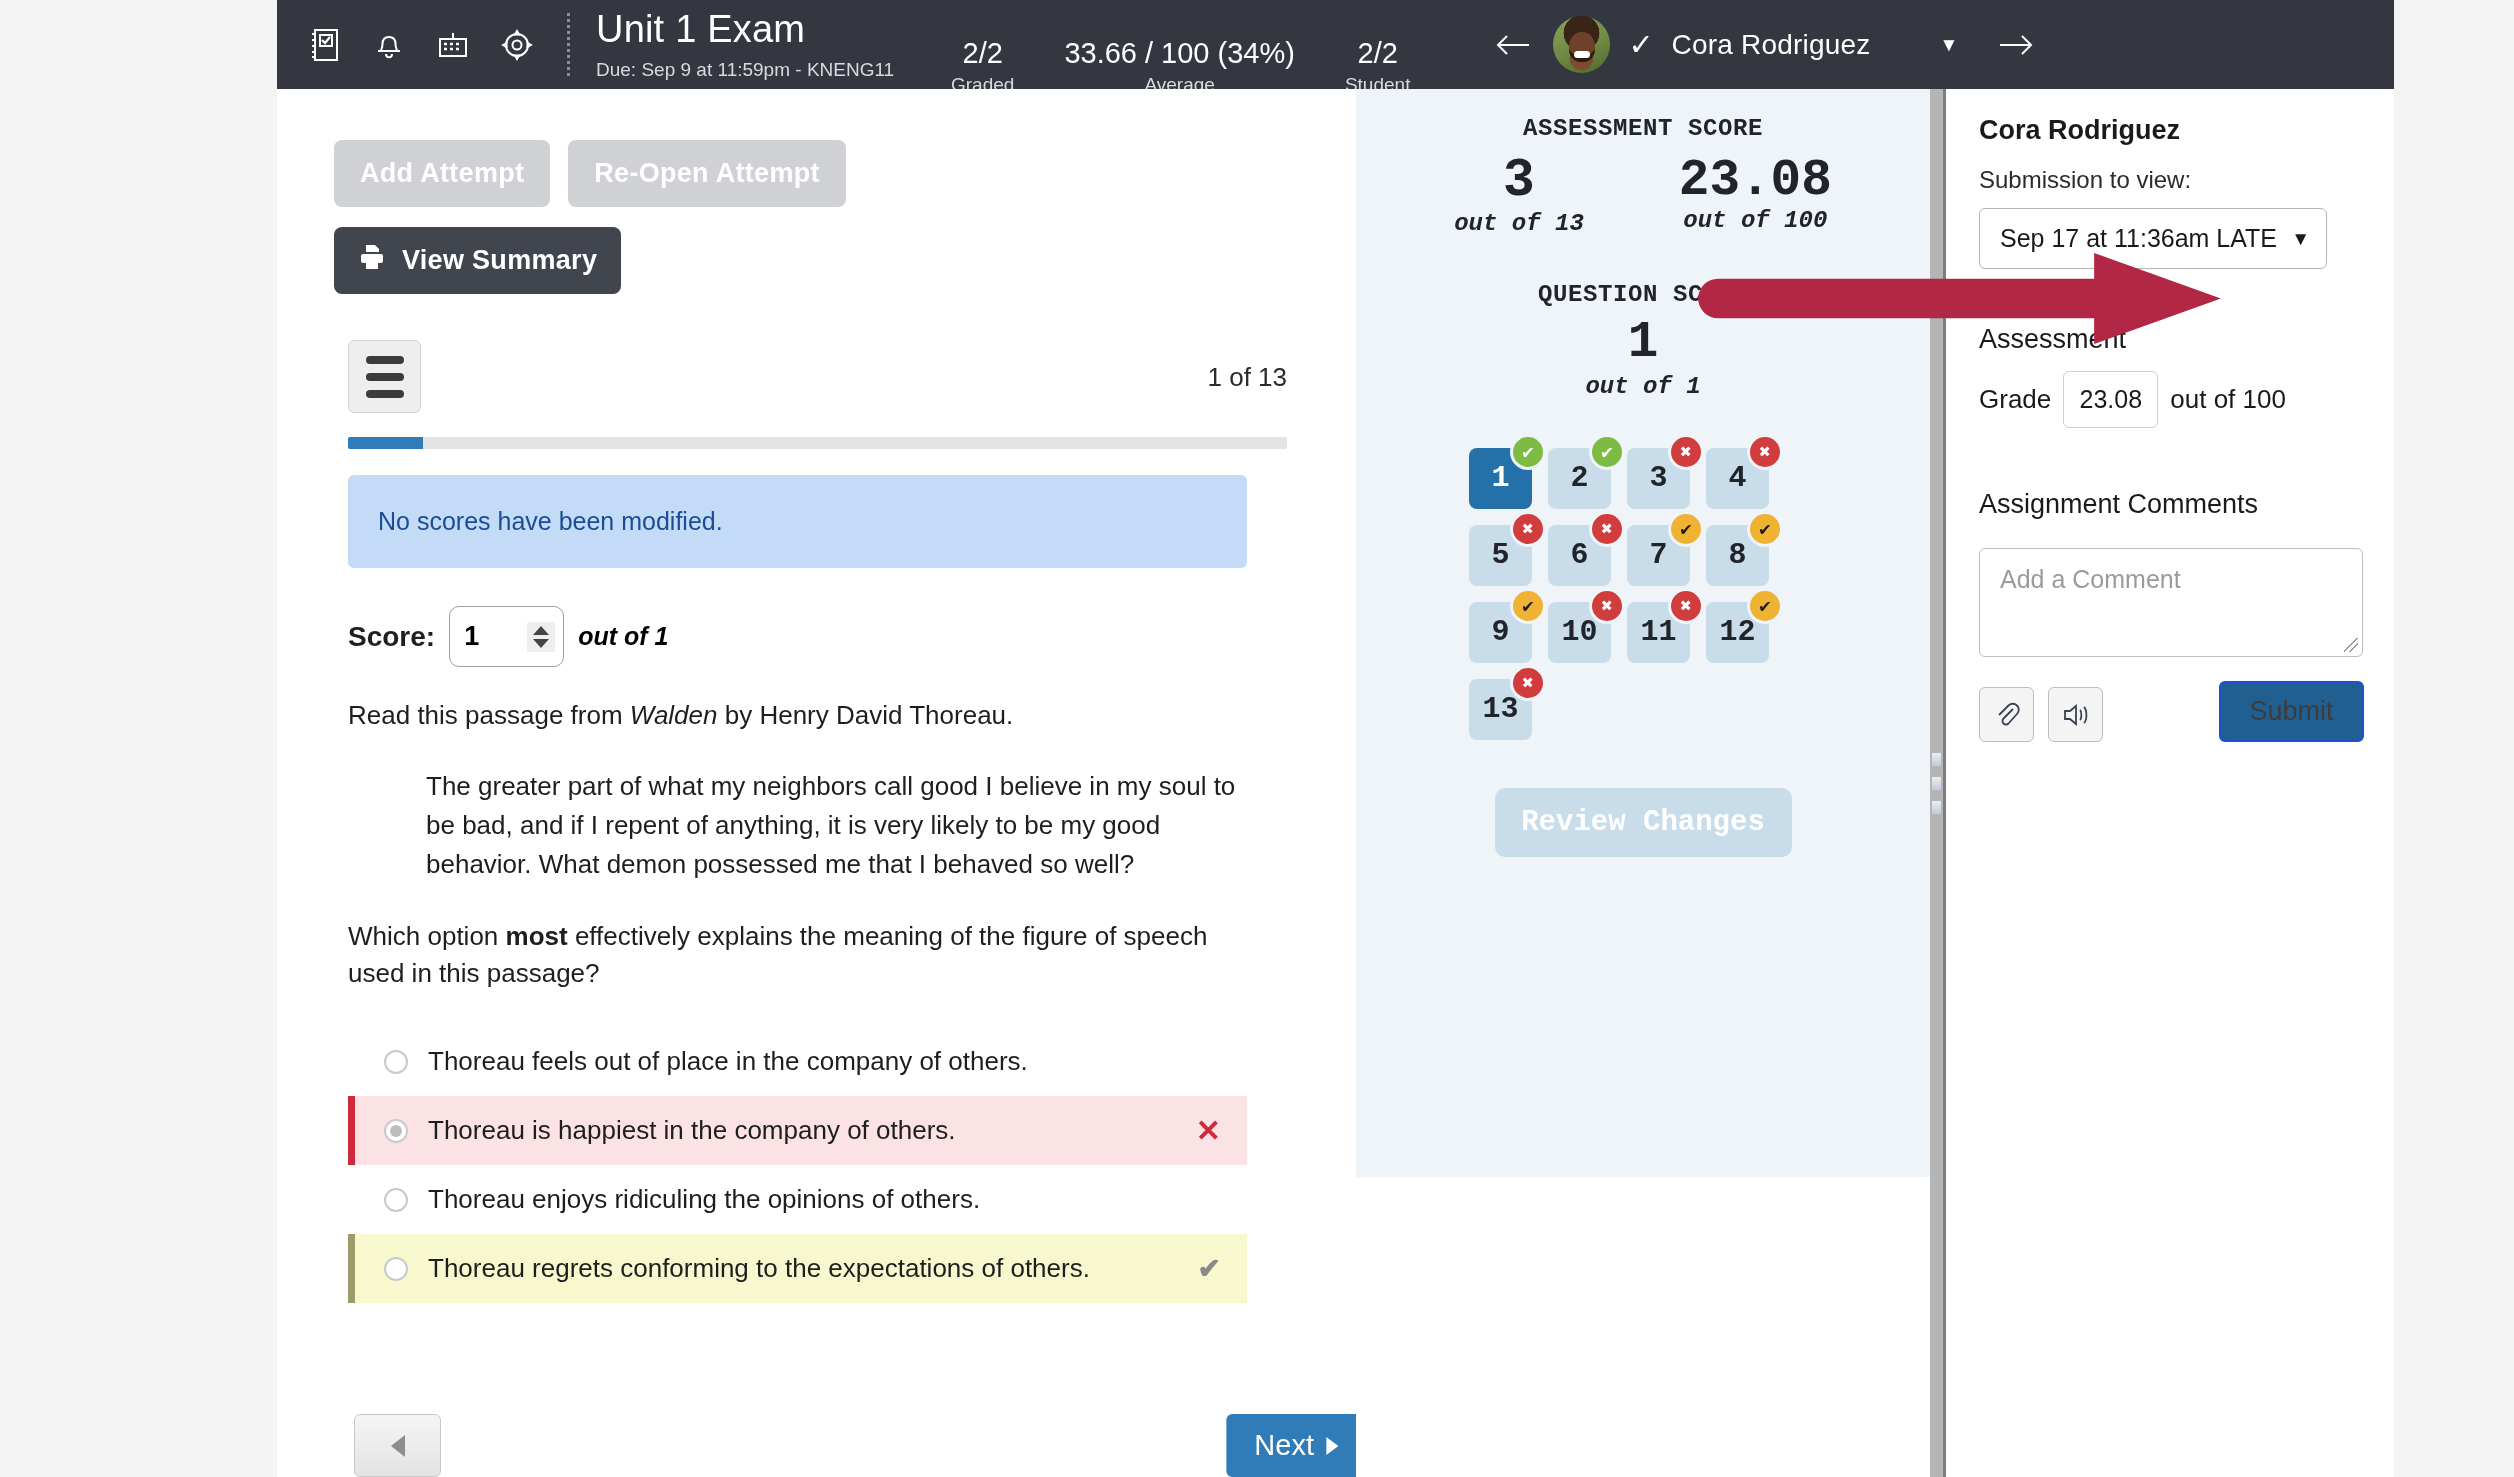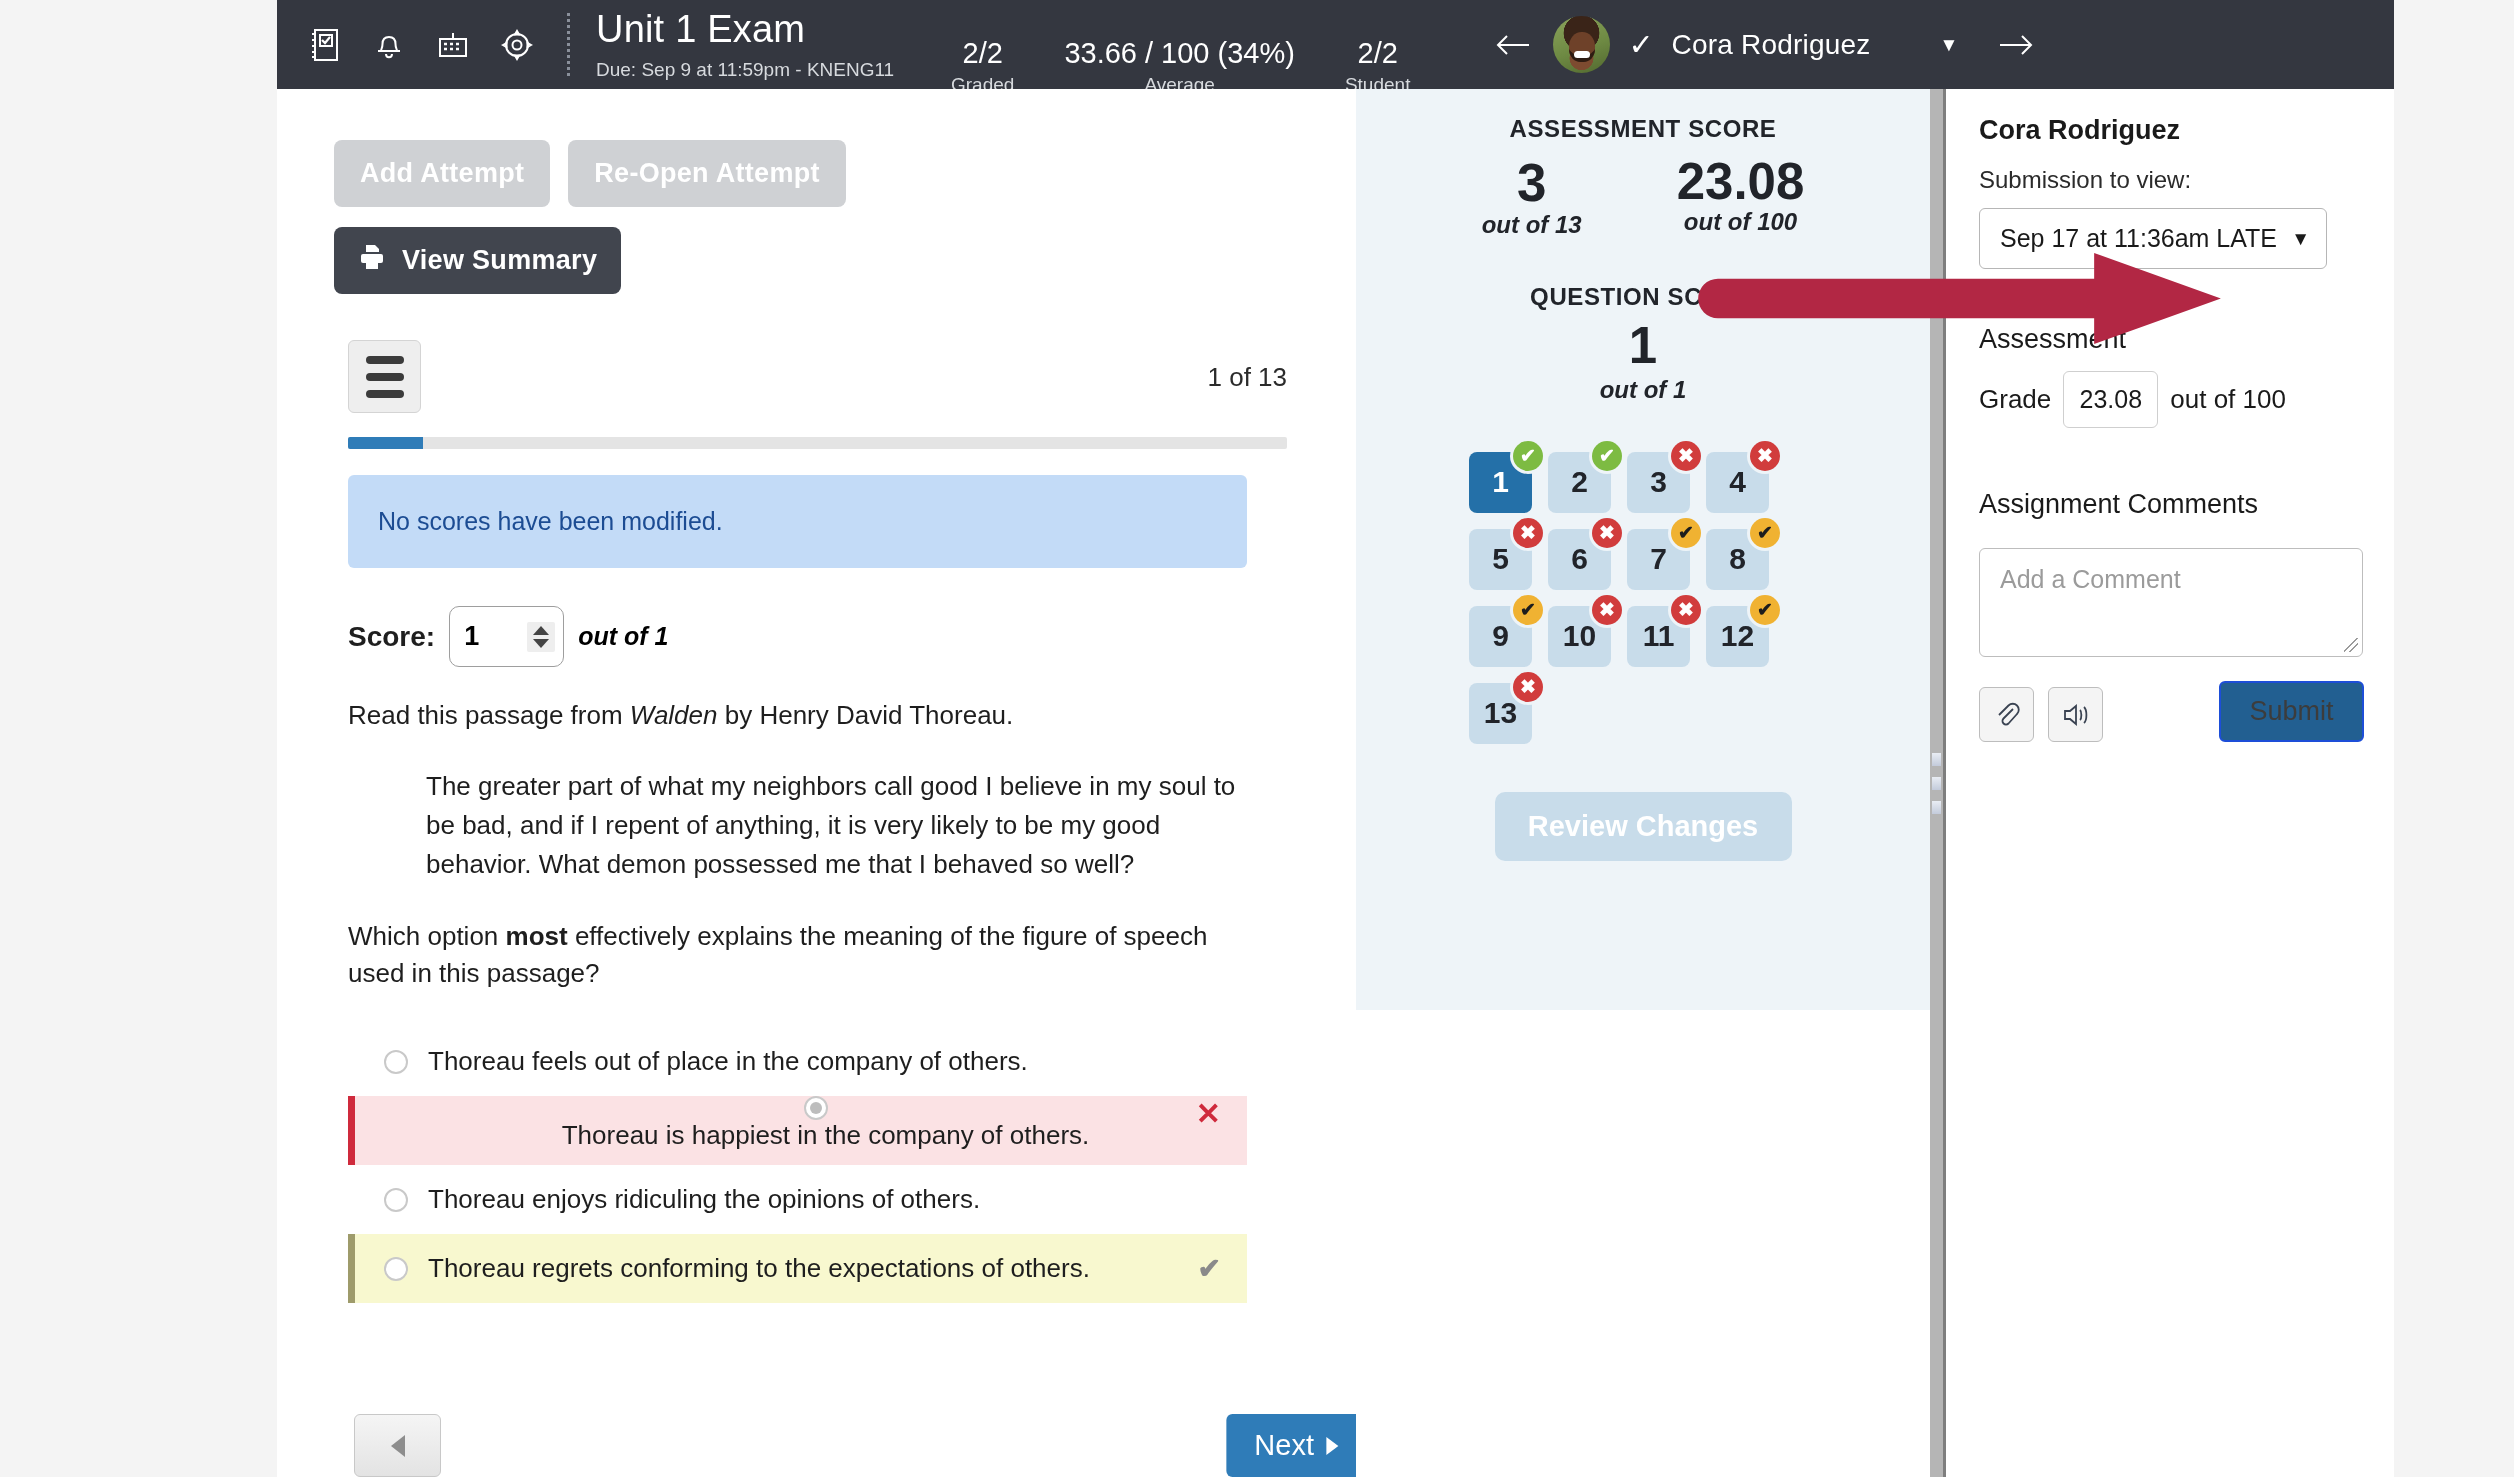--- a/index.html
+++ b/index.html
@@ -122,43 +122,44 @@
   .options { margin: 34px 0 0 71px; width: 899px; }
   .opt { display:flex; align-items:center; height: 69px; position:relative; padding-left: 36px; cursor:pointer; }
   .opt .radio {
     width: 24px; height: 24px; border-radius:50%; border: 2px solid #c9c9c9; flex:none; background:#fff;
   }
   .opt .radio.filled::after {
     content:""; display:block; width:12px; height:12px; margin:4px; border-radius:50%; background:#bdbdbd;
   }
   .opt .txt { margin-left: 20px; font-size: 26px; color:#1e1e1e; }
   .opt .mark { position:absolute; right: 26px; font-size: 30px; font-weight:bold; }
-  .opt.wrong { background:#fbe2e4; border-left: 7px solid #cf2a3c; padding-left: 29px; flex-direction: column; }
+  .opt.wrong { background:#fbe2e4; border-left: 7px solid #cf2a3c; padding-left: 29px; }
   .opt.wrong .mark { color:#cf2a3c; }
   .opt.correct { background:#f8f8cf; border-left: 7px solid #9e9b6b; padding-left: 29px; }
   .opt.correct .mark { color:#8a8a8a; font-size:28px; }
 
   .bottom-nav { position:absolute; left: 0; bottom: 0; width: 1079px; height: 81px; }
   .prev-btn {
     position:absolute; left: 77px; top: 18px; width: 87px; height: 63px;
     background: linear-gradient(#f5f5f5,#e3e3e3); border:1px solid #c8c8c8; border-radius:6px;
     display:flex; align-items:center; justify-content:center; cursor:pointer;
   }
   .prev-btn i { width:0;height:0;border-top:11px solid transparent;border-bottom:11px solid transparent;border-right:14px solid #8d8d8d; }
   .next-btn {
     position:absolute; left: 1089px; top: 18px; transform: translateX(-100%);
     background:#2f7cb8; color:#fff; border:0; border-radius:6px; height:63px; padding:0 28px;
     font-size:29px; font-family:inherit; cursor:pointer; display:flex; align-items:center; gap:12px;
   }
   .next-btn i { width:0;height:0;border-top:9px solid transparent;border-bottom:9px solid transparent;border-left:12px solid #fff; }
 
   
   .center-panel {
-    position: absolute; left: 1079px; top: 89px; width: 574px; height: 921px;
+    position: absolute; left: 1079px; top: 89px; width: 574px; height: 1088px;
     background: #eef4f8;
+    font-family: Liberation Mono, monospace;
   }
   .sec-title { text-align:center; font-size: 24px; font-weight: bold; letter-spacing:0.6px; color:#21242a; }
   .assess-title { margin-top: 26px; }
   .score-duo { display:flex; justify-content:center; gap: 95px; margin-top: 8px; }
   .score-item { text-align:center; }
   .score-item .big { font-size: 53px; font-weight: bold; color:#21242a; line-height:1.2; }
   .score-item .big.wide { font-size: 51px; }
   .score-item .out { font-size: 24px; font-style: italic; font-weight: bold; color:#21242a; margin-top:-4px; }
   .qscore-title { margin-top: 44px; }
   .qscore { text-align:center; margin-top: 4px; }

